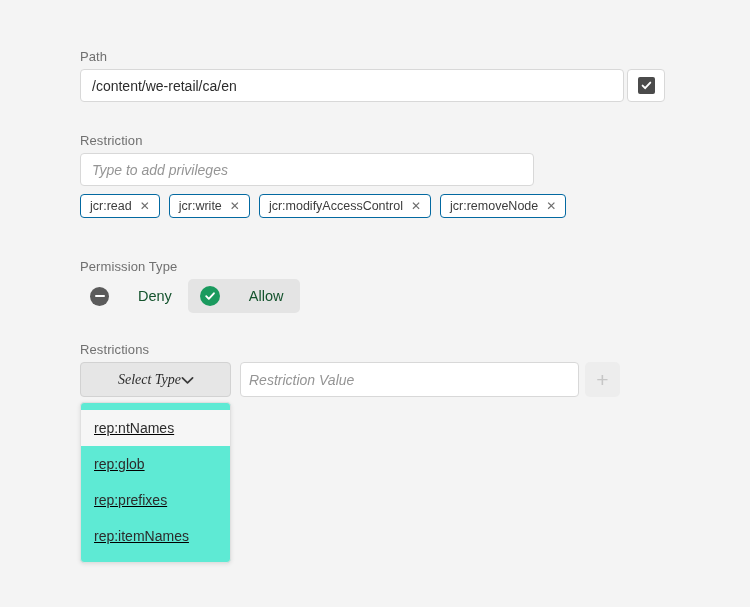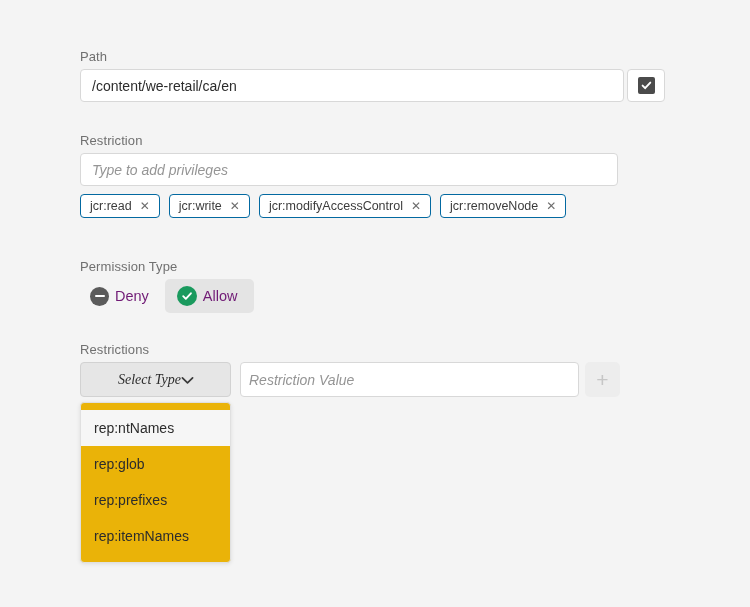--- a/index.html
+++ b/index.html
@@ -72,21 +72,21 @@
     display: flex;
     align-items: center;
     justify-content: center;
   }
 
   
   .priv-block { position: absolute; left: 0; top: 133px; width: 538px; }
   .priv-input {
     position: absolute;
     left: 0; top: 20px;
-    width: 538px;
+    width: 454px;
     font-style: italic;
   }
   .text-input::placeholder { color: #959595; font-style: italic; }
   .chips {
     position: absolute;
     left: 0; top: 61px;
     display: flex;
     gap: 9px;
   }
   .chip {
@@ -122,23 +122,23 @@
   .perm-opt {
     display: flex;
     align-items: center;
     height: 34px;
     padding: 0 16px 0 12px;
     border-radius: 5px;
     cursor: pointer;
   }
   .perm-opt.selected { background: #e4e4e4; }
   .perm-opt .lbl {
-    margin-left: 6px;
+    margin-left: 29px;
     font-size: 14.5px;
-    color: #701a75;
+    color: #14532d;
   }
   .deny-icon {
     width: 19px; height: 19px;
     border-radius: 50%;
     background: #5b5b5b;
     display: flex;
     align-items: center;
     justify-content: center;
   }
   .deny-icon i {
@@ -203,26 +203,27 @@
     line-height: 1;
     cursor: default;
     user-select: none;
   }
 
   
   .dropdown {
     position: absolute;
     left: 0; top: 60px;
     width: 151px;
-    background: #eab308;
+    background: #5eead4;
     border: 1px solid #e0e0e0;
     border-radius: 4px;
     box-shadow: 0 1px 4px rgba(0,0,0,0.10);
     padding: 7px 0 8px 0;
     box-sizing: border-box;
+    text-decoration: underline;
   }
   .dd-item {
     height: 36px;
     display: flex;
     align-items: center;
     padding-left: 13px;
     font-size: 14px;
     color: #2c2c2c;
     cursor: pointer;
   }

